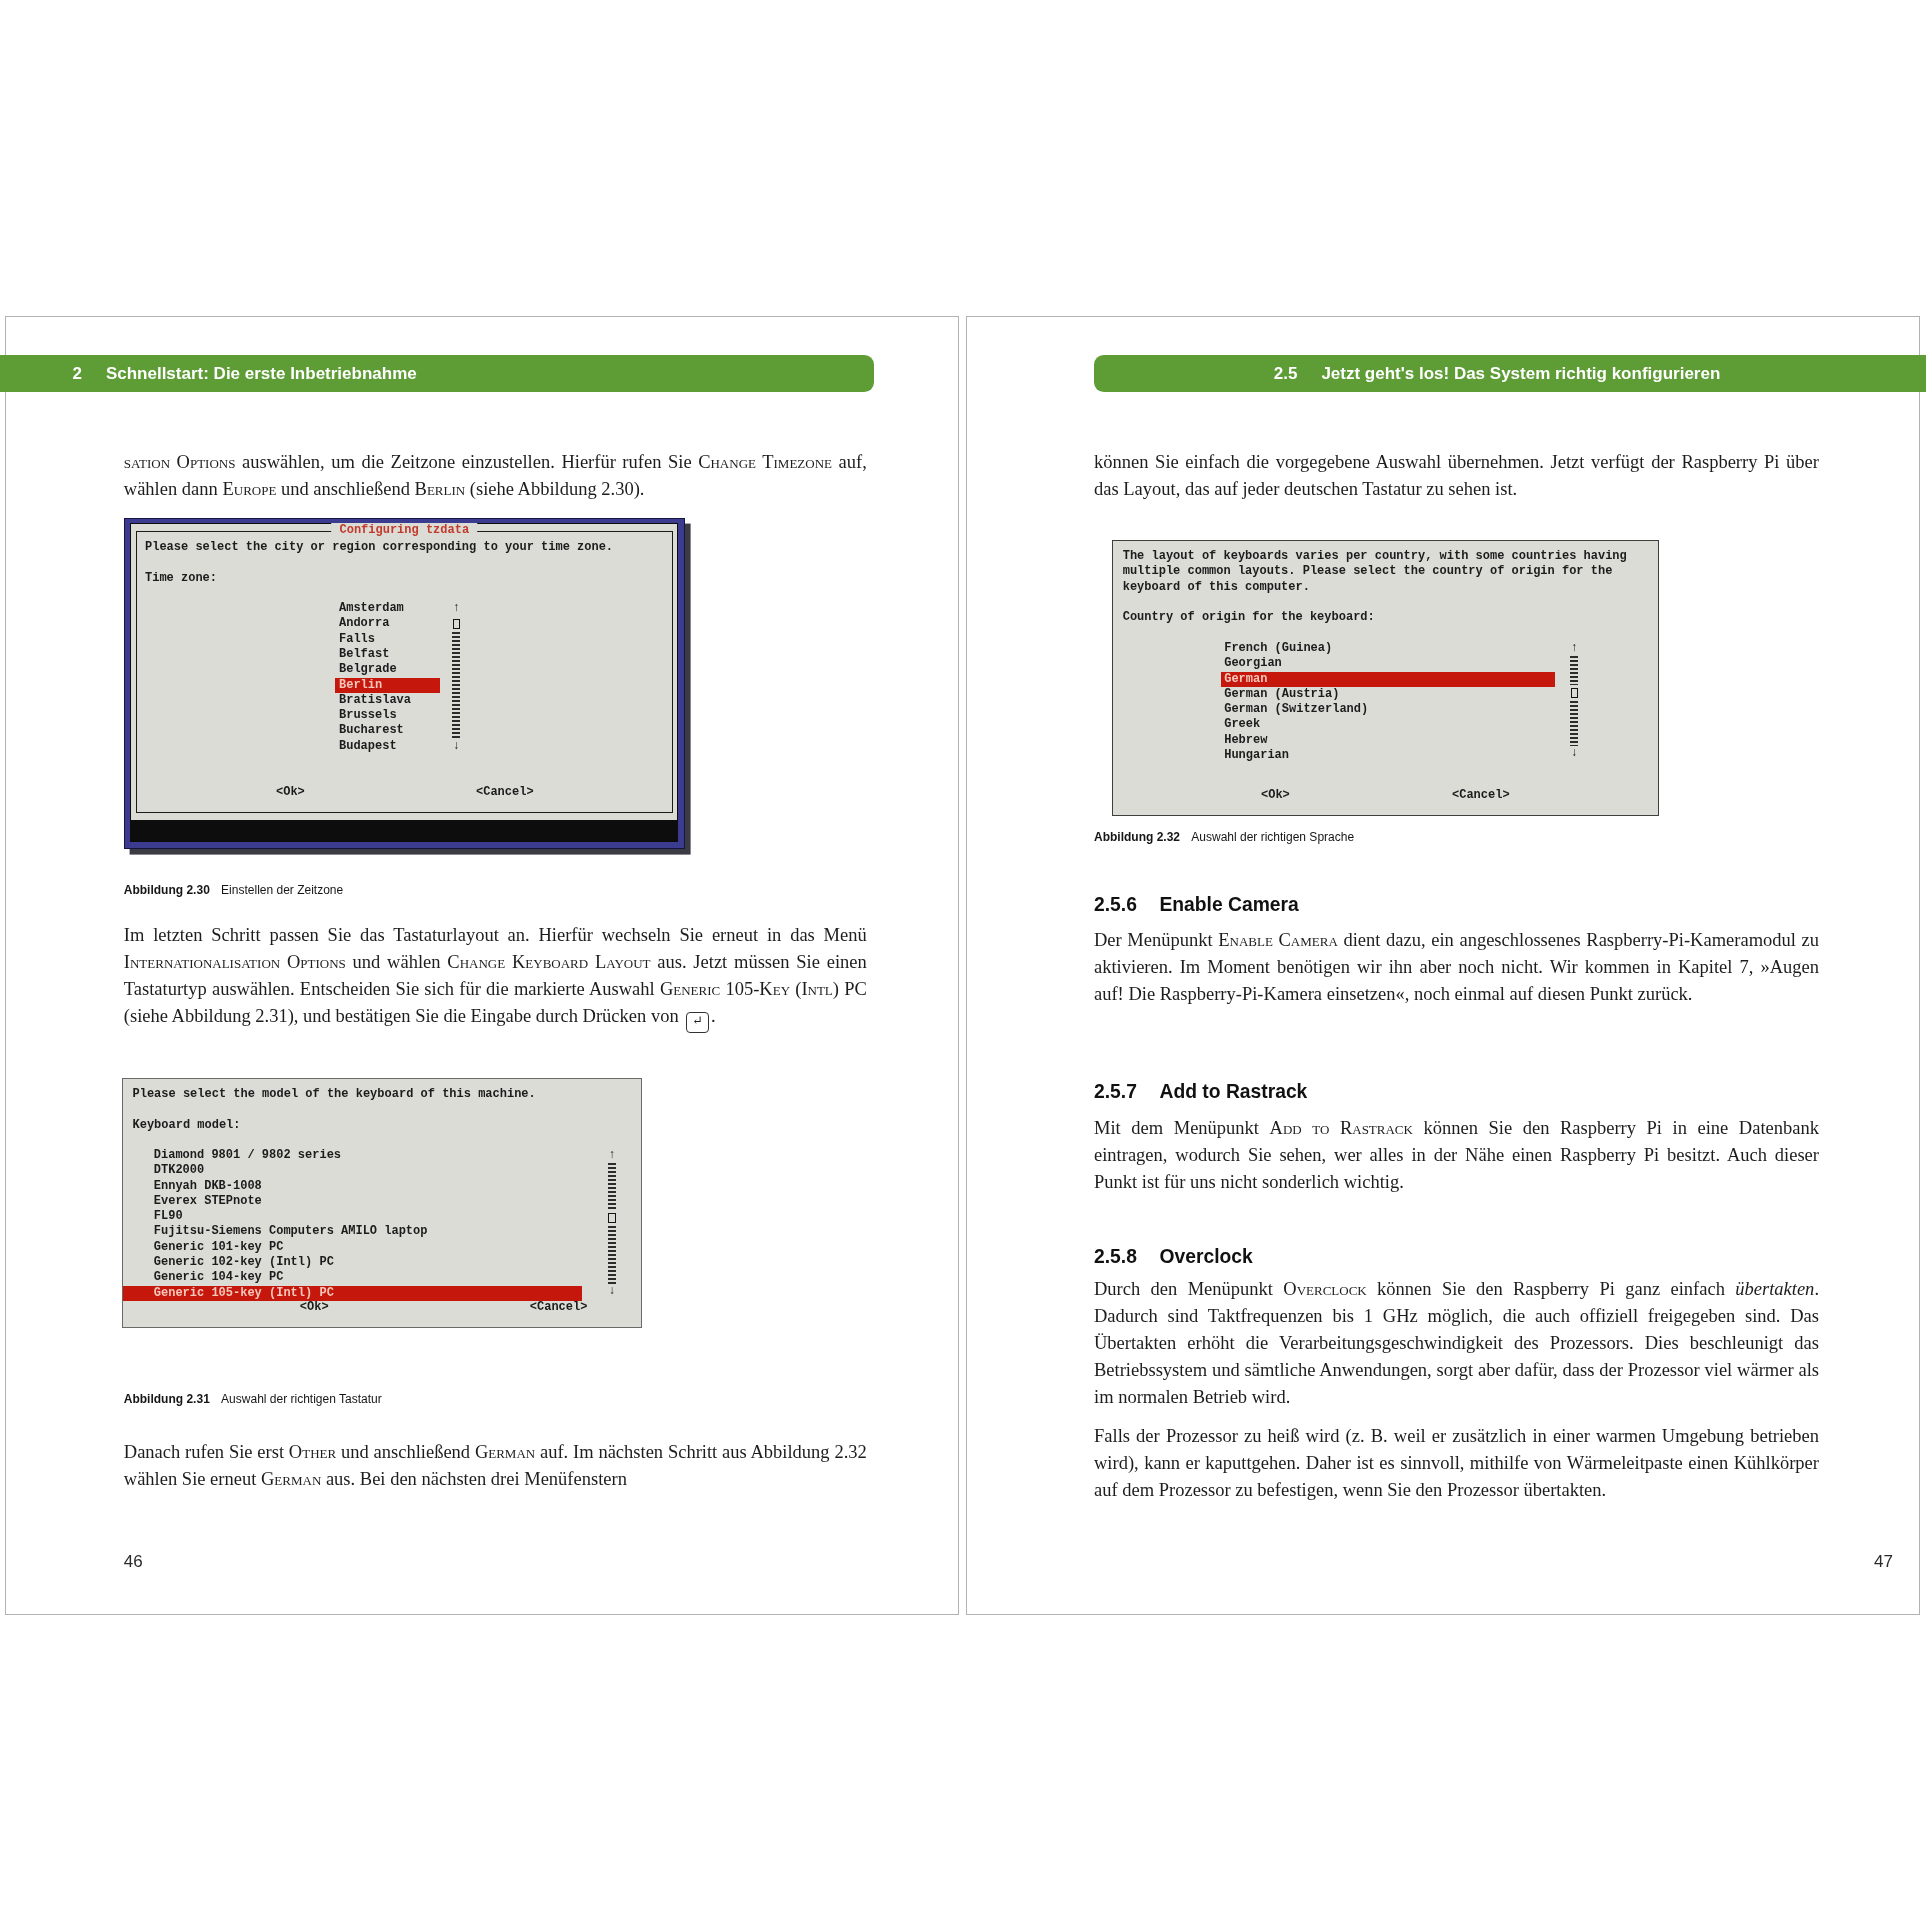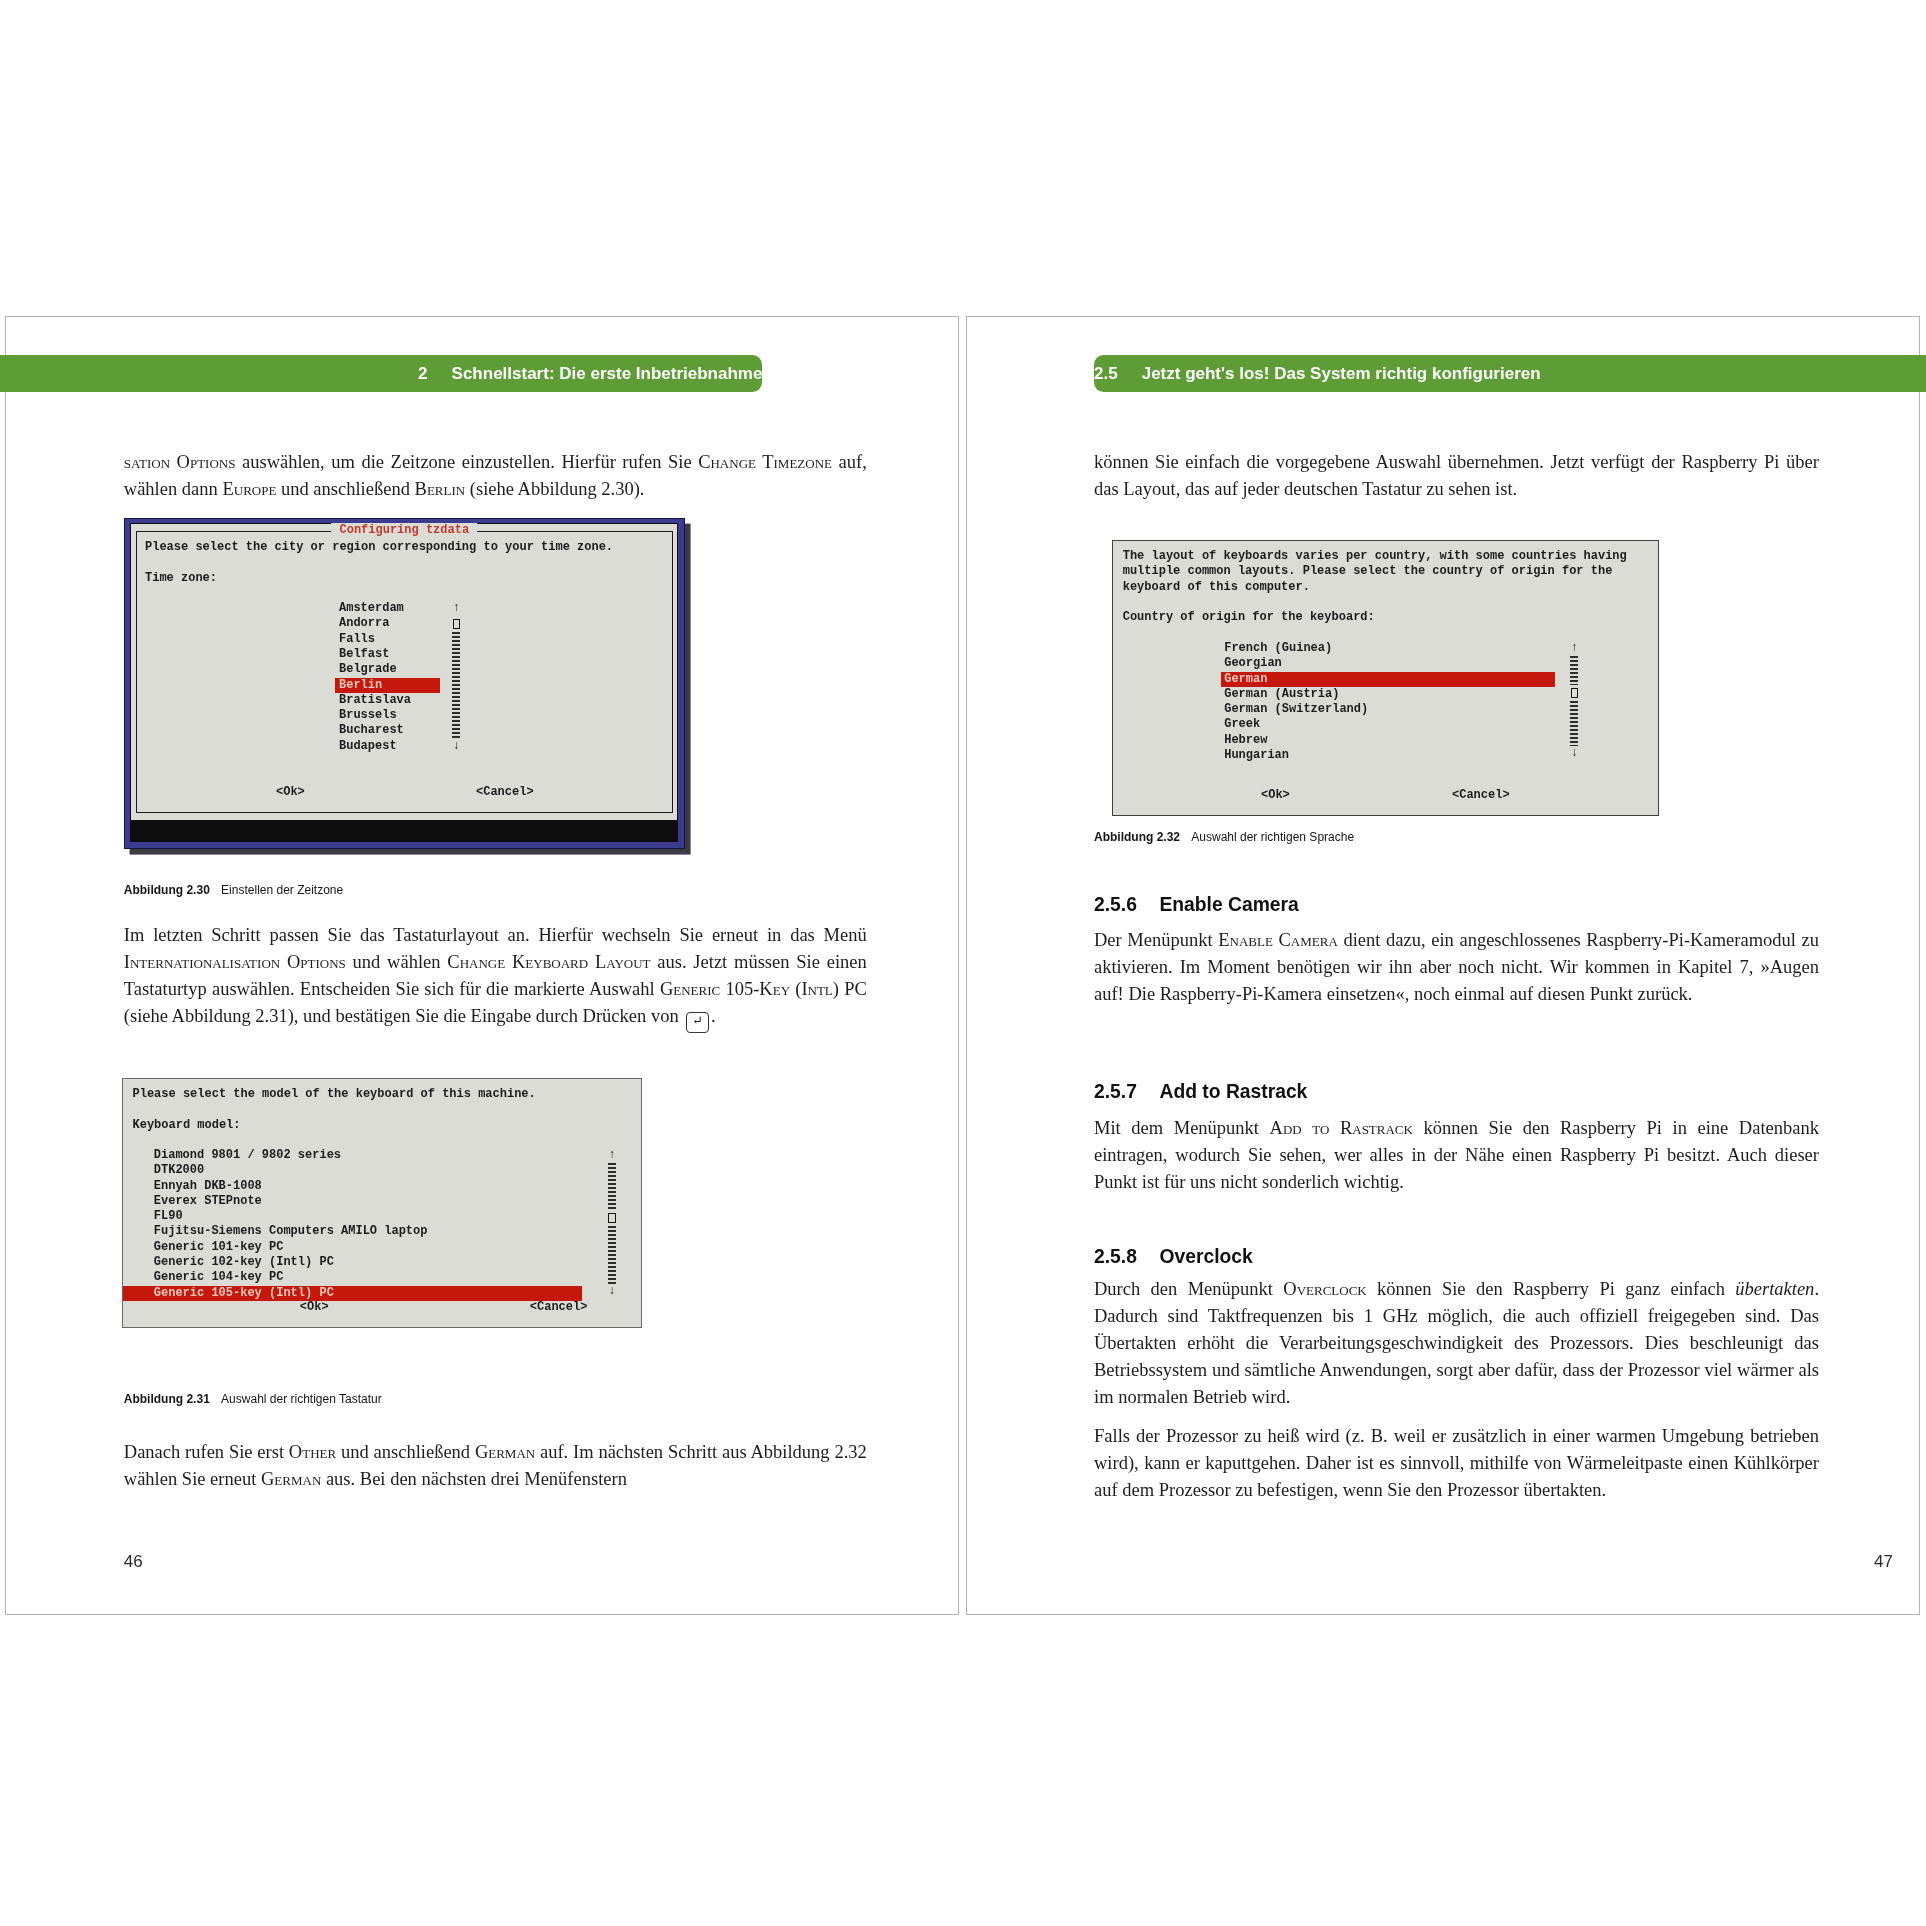--- a/index.html
+++ b/index.html
@@ -9,22 +9,22 @@
         border:1.6px solid #b2b2b2;box-sizing:border-box;}
   .page-left{left:4.8px;}
   .page-right{left:966px;}
 
   
   .chapbar{position:absolute;top:38px;height:37px;background:#5e9c36;color:#ffffff;
            font-family:"Liberation Sans","DejaVu Sans",sans-serif;font-weight:700;
            font-size:17px;line-height:37px;white-space:nowrap;}
   .chapbar .num{display:inline-block;}
   .chapbar .ttl{display:inline-block;margin-left:19.3px;}
-  .chapbar-left{left:-6.4px;width:763px;border-radius:0 9.7px 9.7px 0;box-sizing:border-box;text-align:right;}
-  .chapbar-right{left:127px;right:-8px;border-radius:9.7px 0 0 9.7px;text-align:left;padding-right:27px;box-sizing:border-box;}
+  .chapbar-left{left:-6.4px;width:875px;border-radius:0 9.7px 9.7px 0;padding-left:73px;box-sizing:border-box;}
+  .chapbar-right{left:127px;right:-8px;border-radius:9.7px 0 0 9.7px;text-align:center;padding-right:27px;box-sizing:border-box;}
 
   
   .para{position:absolute;font-size:18.5px;line-height:27px;color:#1d1d1d;text-align:justify;margin:0;}
   .para .sc{font-variant:small-caps;}
   .para .it{font-style:italic;}
   .keybox{display:inline-block;border:1.6px solid #333;border-radius:4px;min-width:21px;height:19.3px;
           line-height:16px;text-align:center;font-size:13px;margin:0 2.4px;vertical-align:-3.2px;background:#fff;}
 
   
   .caption{position:absolute;font-family:"Liberation Sans","DejaVu Sans",sans-serif;

